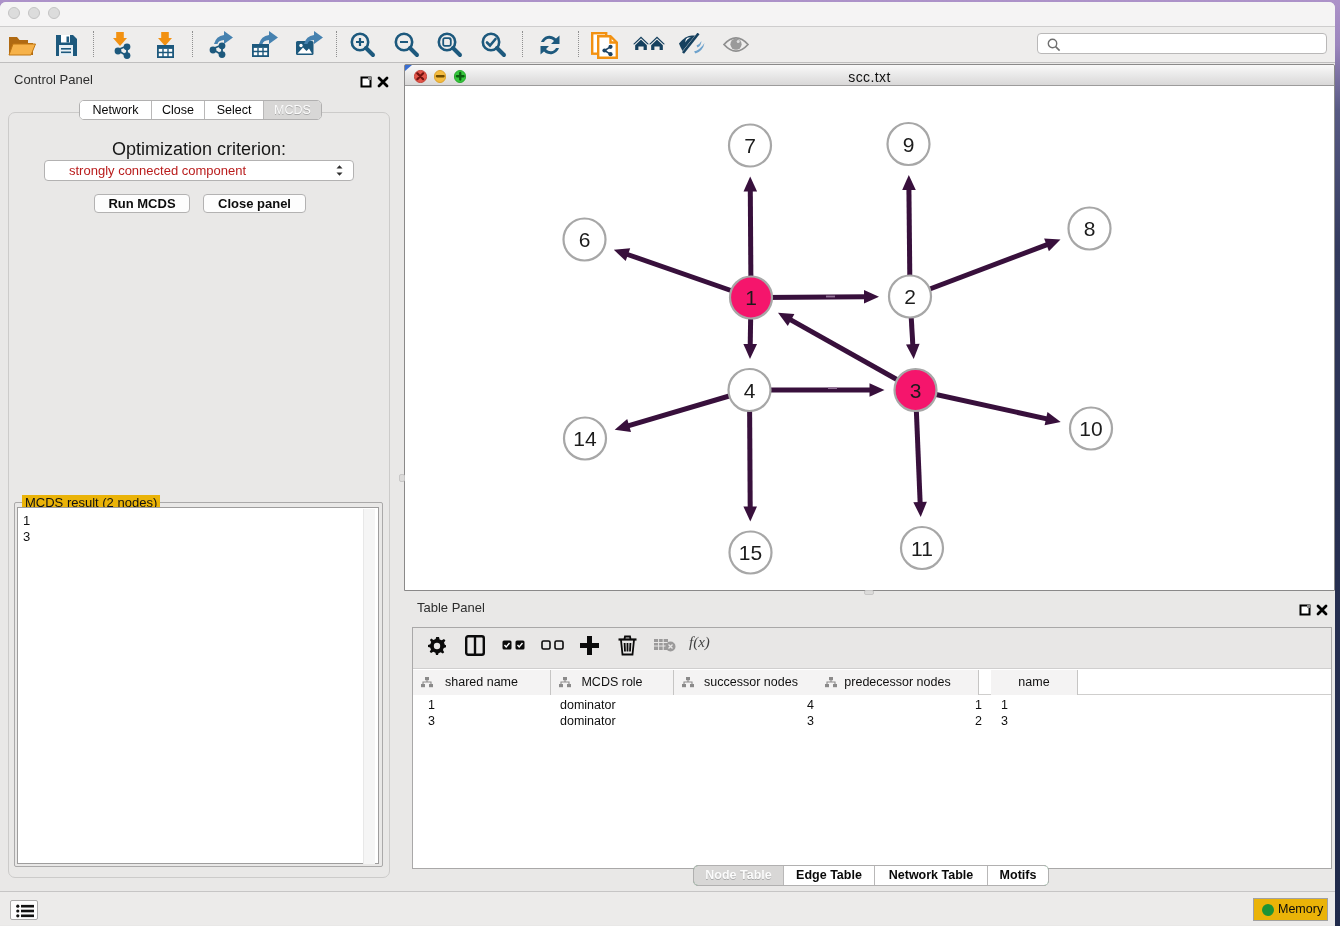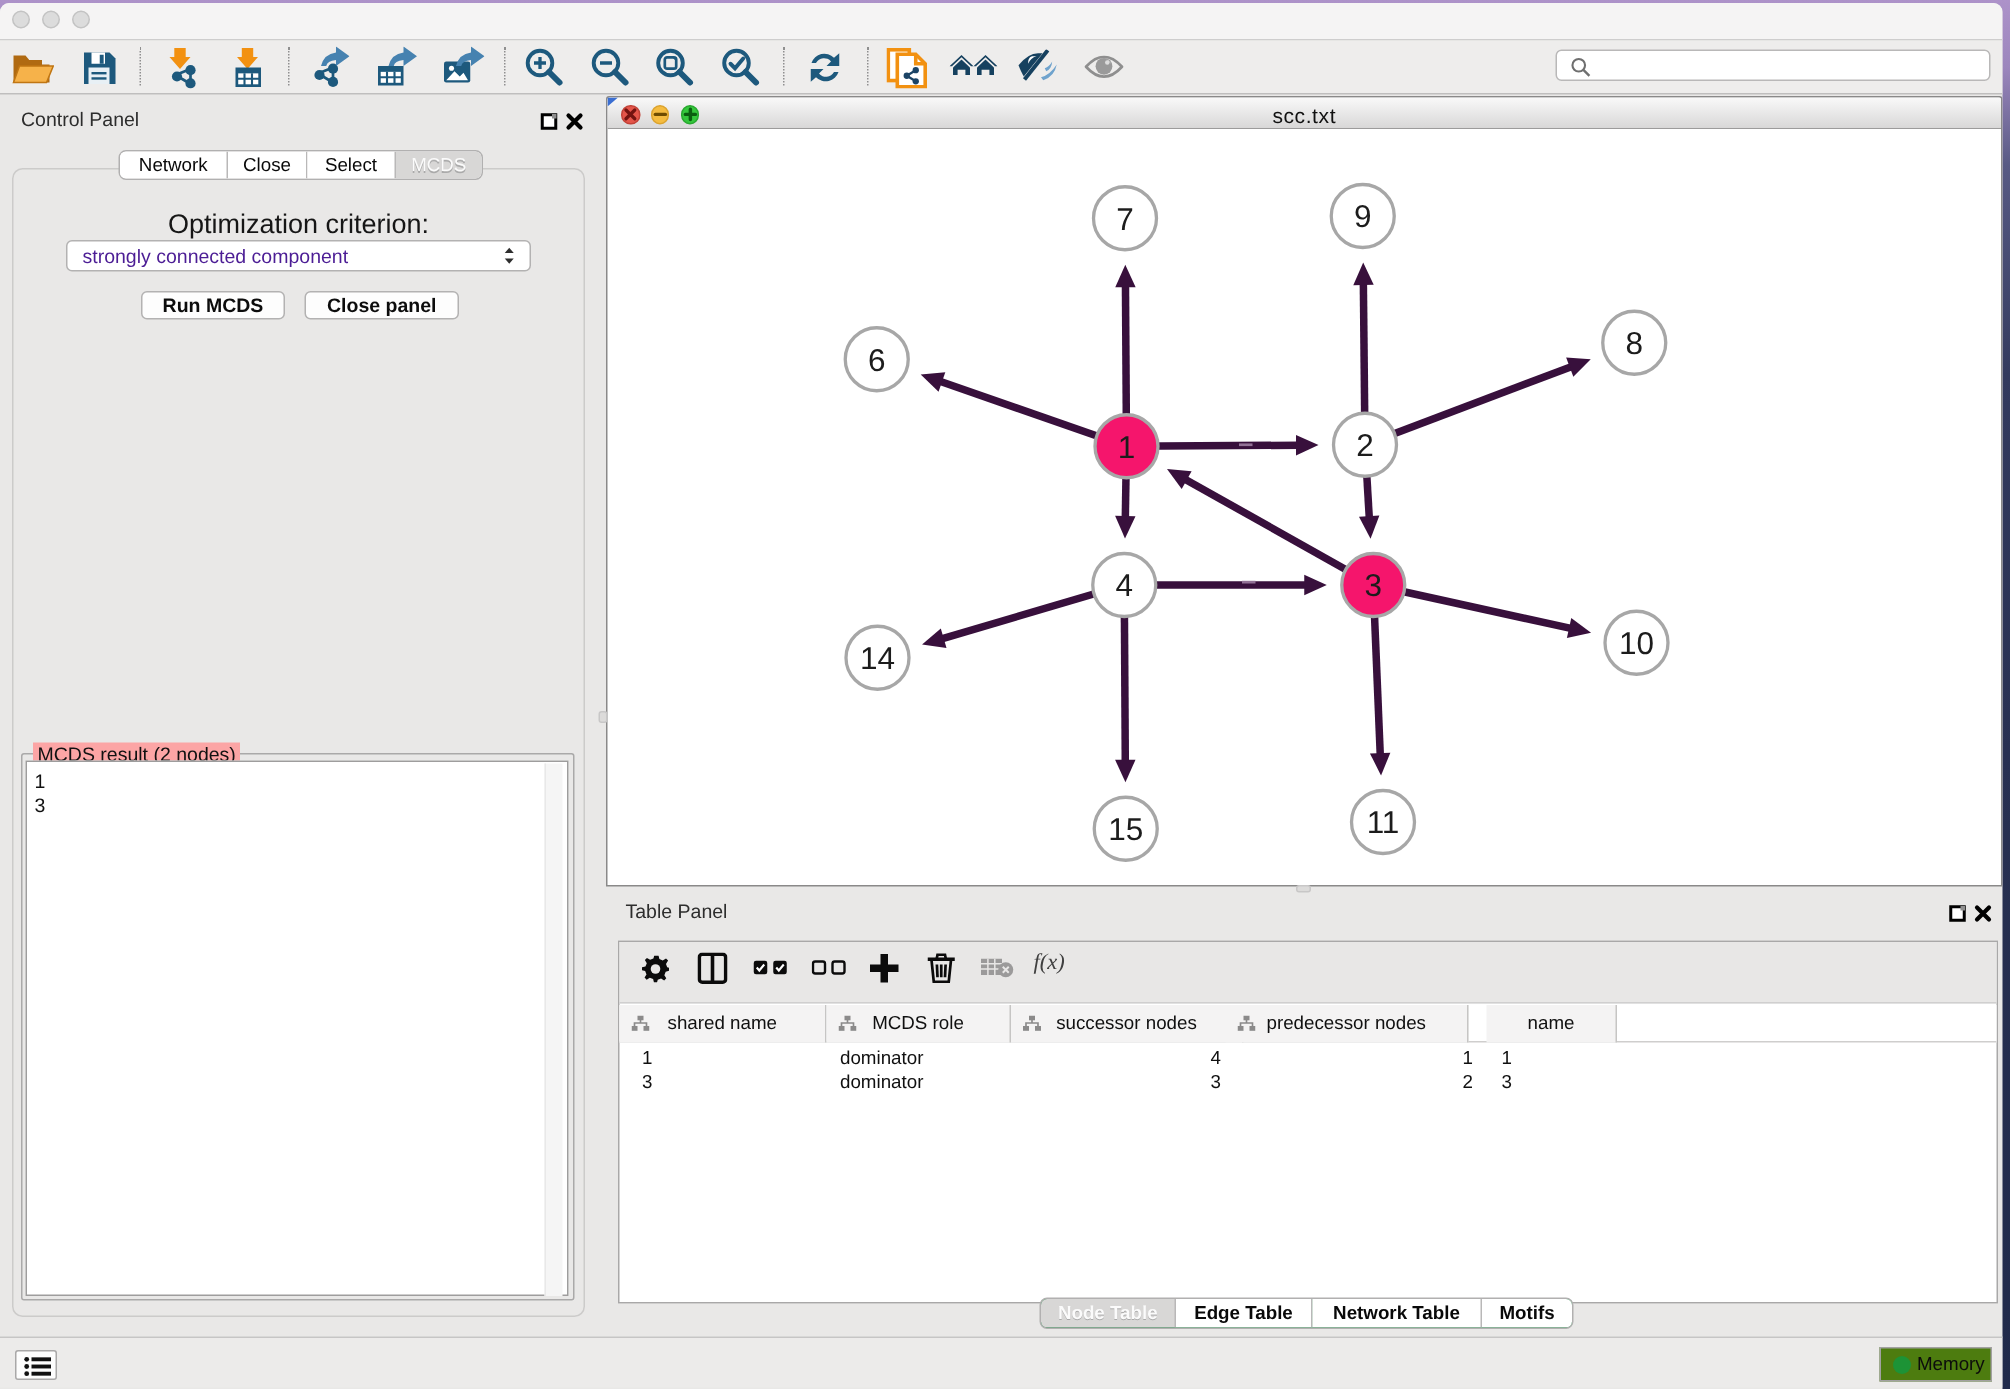--- a/index.html
+++ b/index.html
@@ -14,24 +14,24 @@
 #main{position:absolute;left:0;top:60px;width:100%;height:832px}
 
 #cp-title{position:absolute;left:14px;top:10px;font-size:13px;color:#2d2d2d}
 .panbtn{position:absolute;top:12px}
 .tabs{position:absolute;z-index:3;display:flex;border:1px solid #b1b0b0;border-radius:5px;background:#fff;overflow:hidden}
 .tab{font-size:12.5px;font-weight:400;color:#090909;text-align:center;line-height:18px;height:18px;border-right:1px solid #b9b8b8;background:#fff}
 .tab:last-child{border-right:none}
 .tabsel{background:#d8d7d6;color:#fbfbfb;text-shadow:0 1px 0 #aaa}
 #cp-body{position:absolute;left:8px;top:50px;width:382px;height:766px;border:1px solid #cccbca;border-radius:7px;background:#e9e8e7}
 #optlabel{position:absolute;left:0;top:77px;width:398px;text-align:center;font-size:18px;color:#161616}
-#combo{position:absolute;left:44px;top:98px;width:310px;height:21px;background:#fff;border:1px solid #b3b2b2;border-radius:4px;font-size:13px;line-height:19px;padding-left:10px;color:#4c1d95}
+#combo{position:absolute;left:44px;top:98px;width:310px;height:21px;background:#fff;border:1px solid #b3b2b2;border-radius:4px;font-size:13px;line-height:19px;padding-left:24px;color:#b91c1c}
 .btn{position:absolute;top:132px;height:19px;background:#fdfdfd;border:1px solid #b3b2b2;border-radius:4px;font-size:13px;font-weight:700;color:#0c0c0c;text-align:center;line-height:17px}
 #grp{position:absolute;left:14px;top:440px;width:369px;height:365px;border:1px solid #aaa9a9;border-radius:2px}
-#grplabel{position:absolute;left:7px;top:-8px;background:#fca5a5;padding:0 3px;font-size:13px;color:#111}
+#grplabel{position:absolute;left:7px;top:-8px;background:#eab308;padding:0 3px;font-size:13px;color:#111}
 #grpwhite{position:absolute;left:2px;top:4px;width:362px;height:357px;background:#fff;border:1px solid #9e9d9d}
 #grpscroll{position:absolute;right:3px;top:1px;width:12px;height:355px;background:#f5f5f5;border-left:1px solid #e8e8e8}
 
 #net{position:absolute;left:404px;top:2px;width:931px;height:527px;background:#fff;border:1px solid #8a8989;border-radius:2px 2px 0 0}
 #nettitle{position:absolute;left:0;top:0;width:100%;height:21px;background:linear-gradient(180deg,#f9f9f9,#d9d8d8);border-bottom:1px solid #9c9b9b;border-radius:2px 2px 0 0}
 .mtl{position:absolute;top:5px;width:12.5px;height:12.5px;border-radius:50%}
 #netname{position:absolute;top:3.5px;width:100%;text-align:center;font-size:14px;letter-spacing:0.4px;color:#111}
 
 #tp-title{position:absolute;left:417px;top:538px;font-size:13px;color:#2d2d2d}
 #tbox{position:absolute;left:412px;top:565px;width:920px;height:242px;background:#fff;border:1px solid #a9a8a8}
@@ -39,21 +39,21 @@
 #thead{position:absolute;left:0;top:42px;width:100%;height:25px;background:#fff;border-bottom:1px solid #cfcecd}
 .th{position:absolute;top:0;height:25px;background:#f4f3f3;border-right:1px solid #c6c5c4;font-size:12.5px;color:#101010;text-align:center;line-height:25px}
 .sorticon{position:absolute;left:8px;top:7px}
 .cell{position:absolute;font-size:12.5px;color:#101010}
 .btabs{position:absolute;left:693px;top:803px;display:flex;border:1px solid #b1b0b0;border-radius:5px;background:#15803d;overflow:hidden;height:20px}
 .btab{font-size:12.5px;font-weight:700;color:#090909;text-align:center;line-height:19px;border-right:1px solid #b9b8b8;background:#fff}
 .btab:last-child{border-right:none}
 .btab.tabsel{background:#d8d7d6;color:#fbfbfb;text-shadow:0 1px 0 #aaa}
 #statusbar{position:absolute;left:0;top:829px;width:100%;height:34px;background:#ecebea;border-top:1px solid #c6c5c5}
 #listbtn{position:absolute;left:10px;top:8px;width:28px;height:20px;background:#fdfdfd;border:1px solid #a9a8a8;border-radius:2px}
-#membtn{position:absolute;right:7px;top:6px;width:75px;height:23px;background:#4d7c0f;border:1px solid #a2a1a1;font-size:12.5px;color:#0c0c0c;line-height:21px;text-align:left;padding-left:24px}
+#membtn{position:absolute;right:7px;top:6px;width:75px;height:23px;background:#eab308;border:1px solid #a2a1a1;font-size:12.5px;color:#0c0c0c;line-height:21px;text-align:left;padding-left:24px}
 #memdot{position:absolute;left:8px;top:4.5px;width:12px;height:12px;border-radius:50%;background:#1d9336}
 </style></head><body>
 <div id="win">
 <div id="titlebar">
 <div class="tl" style="left:8px"></div>
       <div class="tl" style="left:28px"></div>
       <div class="tl" style="left:48px"></div>
     </div>
     <div id="toolbar">
       <div class="sep" style="left:93px"></div>

